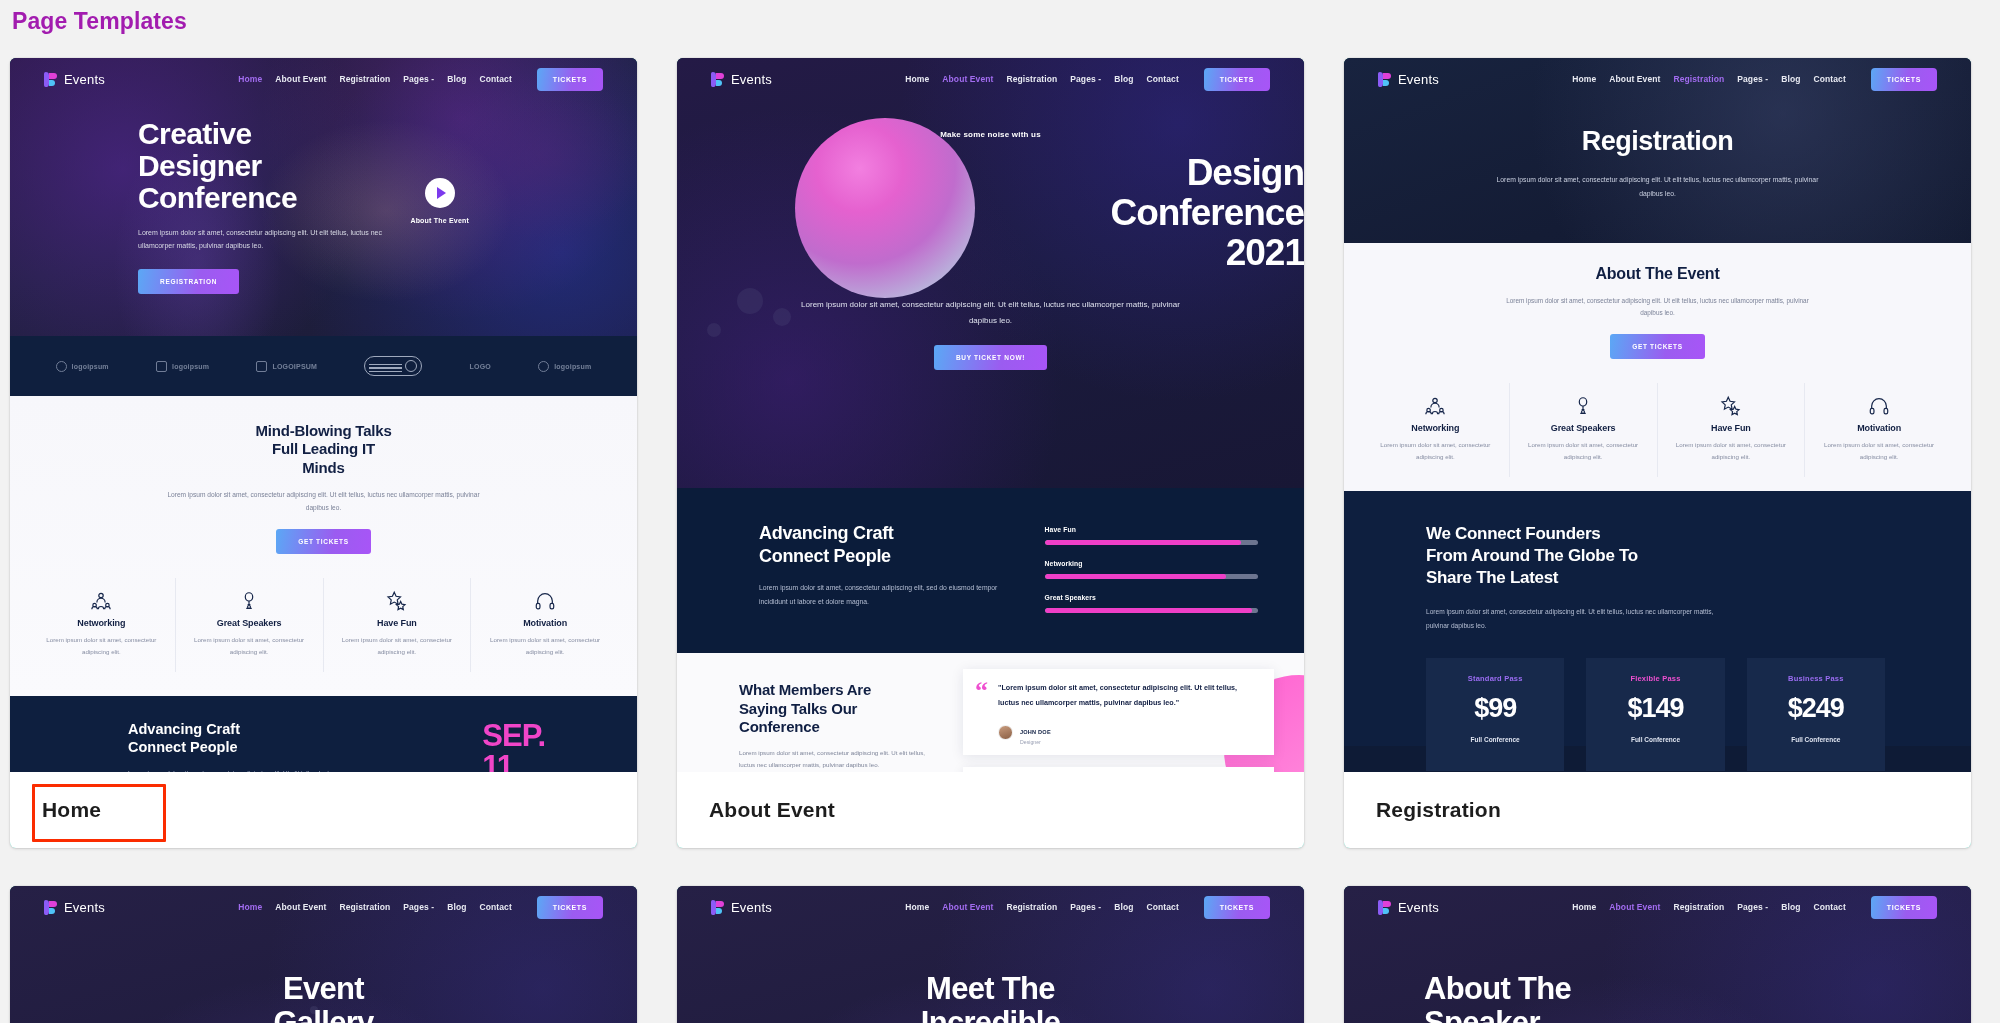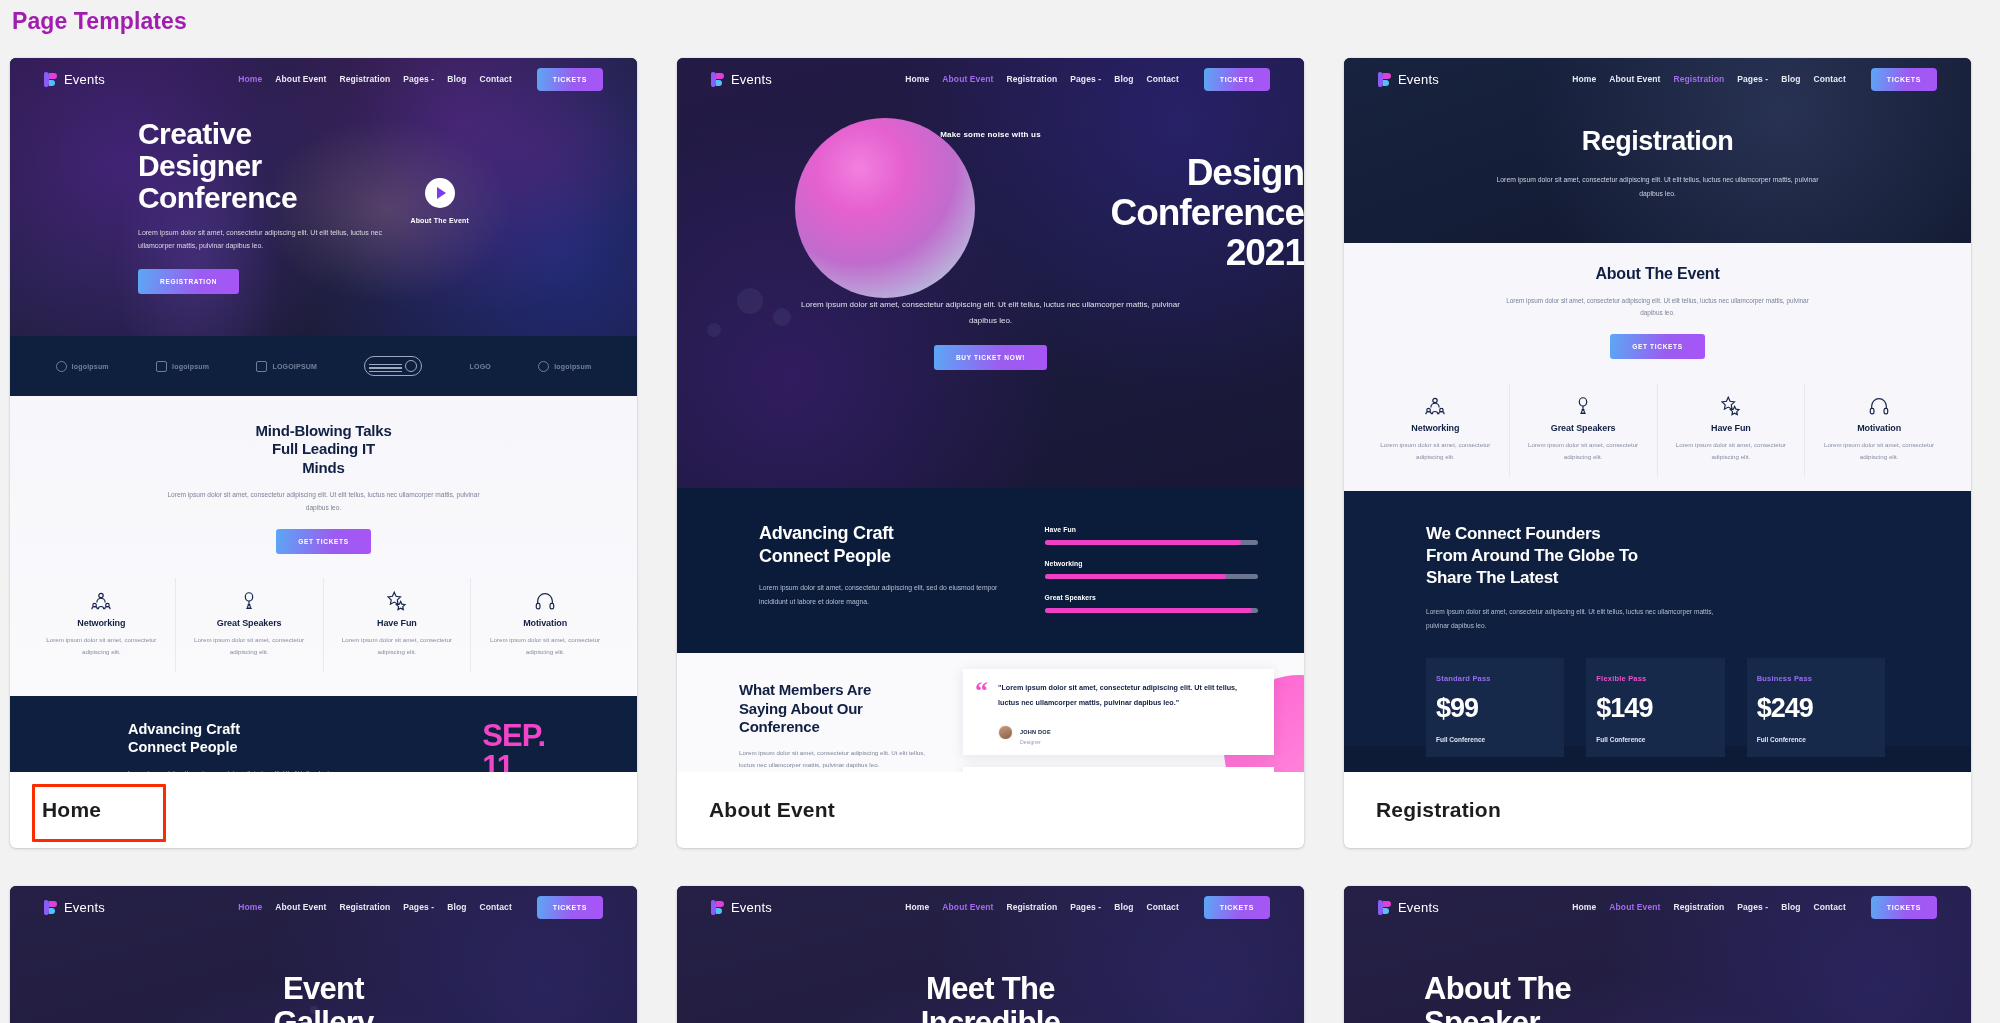--- a/index.html
+++ b/index.html
@@ -249,21 +249,21 @@
   .hero3 h1 { color:#fff; font-size: 27px; font-weight:800; margin-top: 26px; letter-spacing:-.5px;}
   .hero3 .sub { margin: 16px auto 0; max-width: 330px; color:#ccd2e2; font-size:6.8px; line-height:2;}
   .light3 { background:#f7f7fb; padding: 22px 0 14px; }
   .light3 h2 { text-align:center; color:#101f43; font-size:16px; font-weight:800; letter-spacing:-.2px;}
   .light3 .sub { margin: 12px auto 0; max-width:310px; text-align:center; color:#7b8298; font-size:6.4px; line-height:1.95;}
 
   .dark3 { background:#0e1f3f; padding: 32px 0 0 82px; height: 255px; position:relative;}
   .dark3 h3 { color:#fff; font-size: 17px; font-weight:800; line-height:1.3; letter-spacing:-.3px;}
   .dark3 p { color:#b6bfd4; font-size:6.6px; line-height:2; margin-top:16px; max-width:300px;}
   .price-row { display:flex; gap: 22px; margin-top: 26px; padding-right: 86px;}
-  .price-card { flex:1; background:#17294b; padding: 16px 10px 14px; }
+  .price-card { flex:1; background:#17294b; padding: 16px 10px 28px; text-align:center; }
   .pp-name { font-size:7.5px; font-weight:800; letter-spacing:.2px;}
   .pp-name.v1 { color:#9b6cf2; }
   .pp-name.v2 { color:#ef4fd0; }
   .pp-name.v3 { color:#9b6cf2; }
   .pp-amount { color:#fff; font-size: 27px; font-weight:800; margin-top: 10px; letter-spacing:-1px;}
   .pp-sub { color:#dfe4f0; font-size:6.5px; font-weight:700; margin-top:12px;}
 
   
   .hero-r2 {
     height: 410px; position:relative; overflow:hidden;
@@ -505,21 +505,21 @@
                 </div>
             </div>
           </div>
         </div>
 
         <div class="testi">
           <div class="pinkblob"></div>
           <div class="tleft">
             <h3>
               <span>What Members Are</span><br>
-              <span>Saying About Our</span><br>
+              <span>Saying Talks Our</span><br>
               <span>Conference</span>
             </h3>
             <p>Lorem ipsum dolor sit amet, consectetur adipiscing elit. Ut elit tellus, luctus nec ullamcorper mattis, pulvinar dapibus leo.</p>
 
           </div>
           <div class="tright">
             <div class="tcard">
               <span class="qmark">“</span>
               <div class="tbody">
                 <span class="qt">"Lorem ipsum dolor sit amet, consectetur adipiscing elit. Ut elit tellus, luctus nec ullamcorper mattis, pulvinar dapibus leo."</span>

